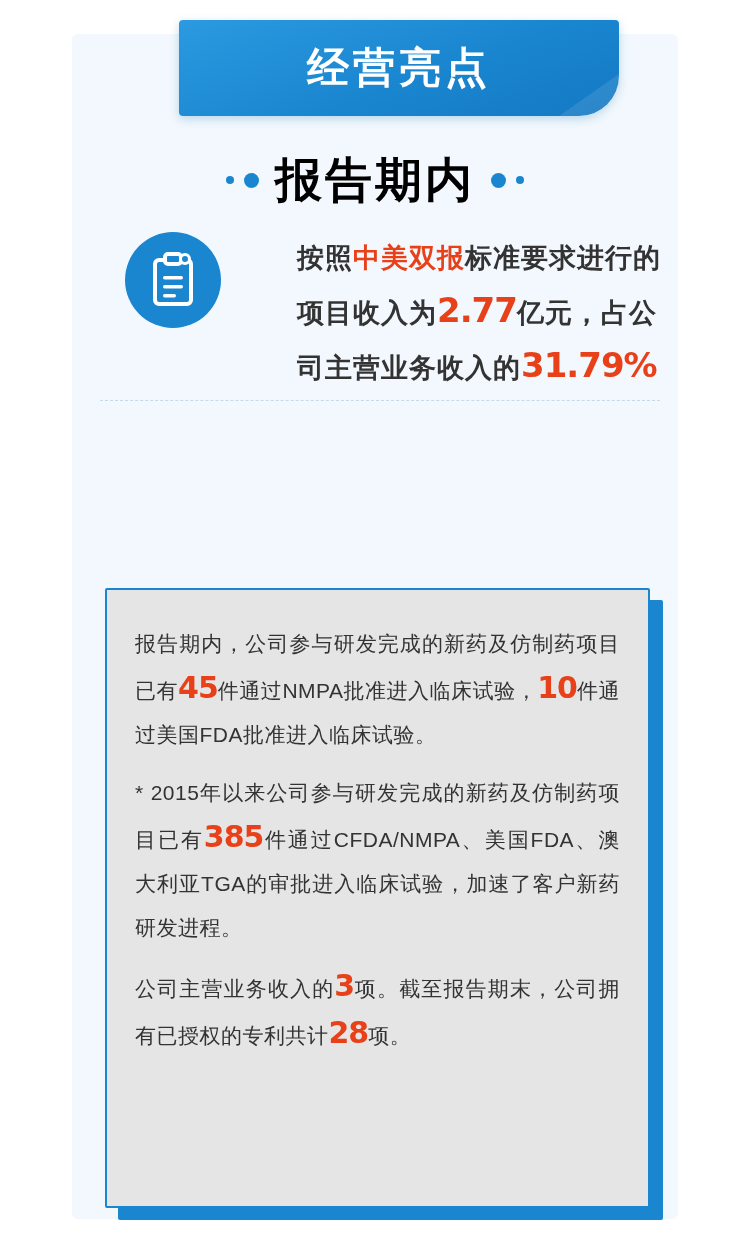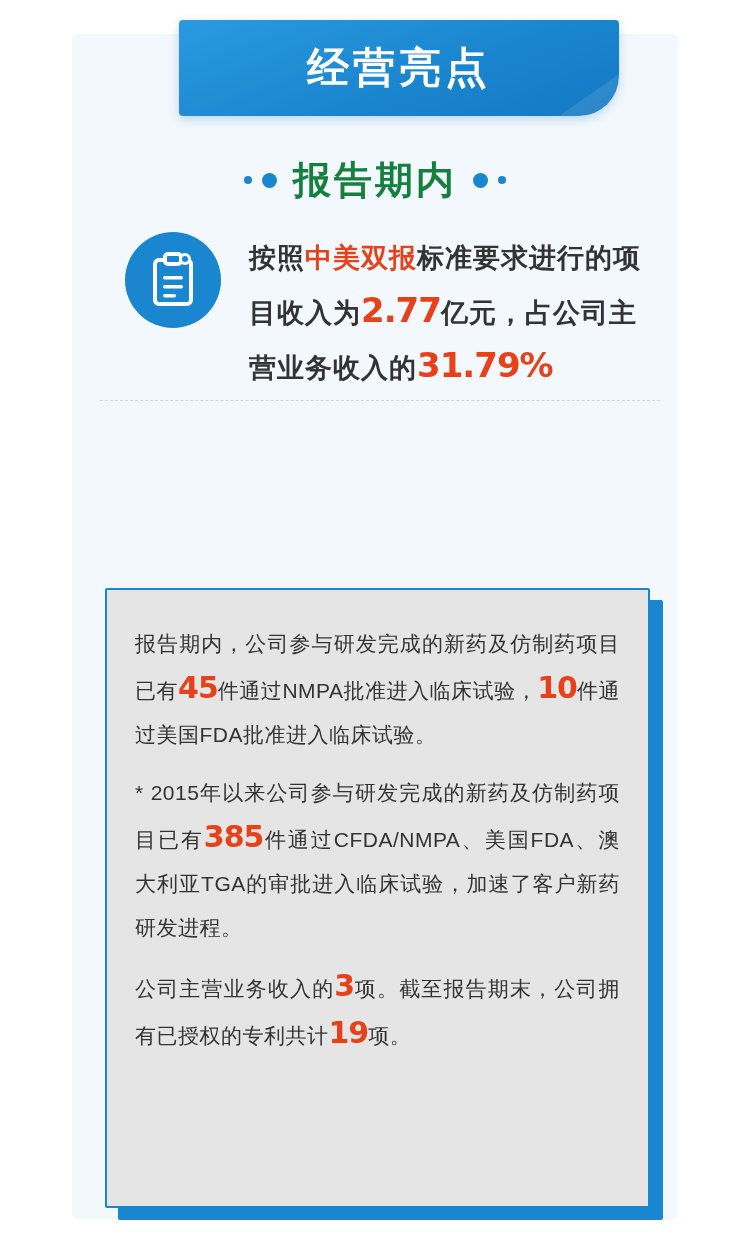--- a/index.html
+++ b/index.html
@@ -84,34 +84,35 @@
     justify-content: center;
   }
   .sub-dot {
     border-radius: 50%;
     background: #1a86d0;
     display: inline-block;
   }
   .dot-sm { width: 8px; height: 8px; }
   .dot-md { width: 15px; height: 15px; }
   .subtitle-text {
-    color: #15803d;
-    font-size: 38px;
+    color: #000000;
+    font-size: 47px;
     font-weight: bold;
     letter-spacing: 3px;
     margin: 0 16px;
     line-height: 60px;
   }
   .sp { display: inline-block; width: 10px; }
 
   
   .hl-row {
     position: absolute;
     display: flex;
     align-items: flex-start;
+    gap: 48px;
   }
   .hl-row-1 { left: 125px; top: 232px; width: 540px; }
   .hl-row-2 { left: 125px; top: 430px; width: 540px; }
 
   .icon-circle {
     width: 96px;
     height: 96px;
     border-radius: 50%;
     background: #1a86d0;
     flex: 0 0 96px;
@@ -220,16 +221,16 @@
     </div>
   </div>
 
   <div class="divider"></div>
 
 
   <div class="box-shadow-blue"></div>
   <div class="box">
     <p class="para"><span>报告期内，公司参与研发完成的新药及仿制药项目已有</span><span class="num">45</span><span>件通过NMPA批准进入临床试验，</span><span class="num">10</span><span>件通过美国FDA批准进入临床试验。</span></p>
     <p class="para"><span>* 2015年以来公司参与研发完成的新药及仿制药项目已有</span><span class="num">385</span><span>件通过CFDA/NMPA、美国FDA、澳大利亚TGA的审批进入临床试验，加速了客户新药研发进程。</span></p>
-    <p class="para"><span>公司主营业务收入的</span><span class="num">3</span><span>项。截至报告期末，公司拥有已授权的专利共计</span><span class="num">19</span><span>项。</span></p>
+    <p class="para"><span>公司主营业务收入的</span><span class="num">3</span><span>项。截至报告期末，公司拥有已授权的专利共计</span><span class="num">28</span><span>项。</span></p>
   </div>
 
 </div>
 
 </body></html>

